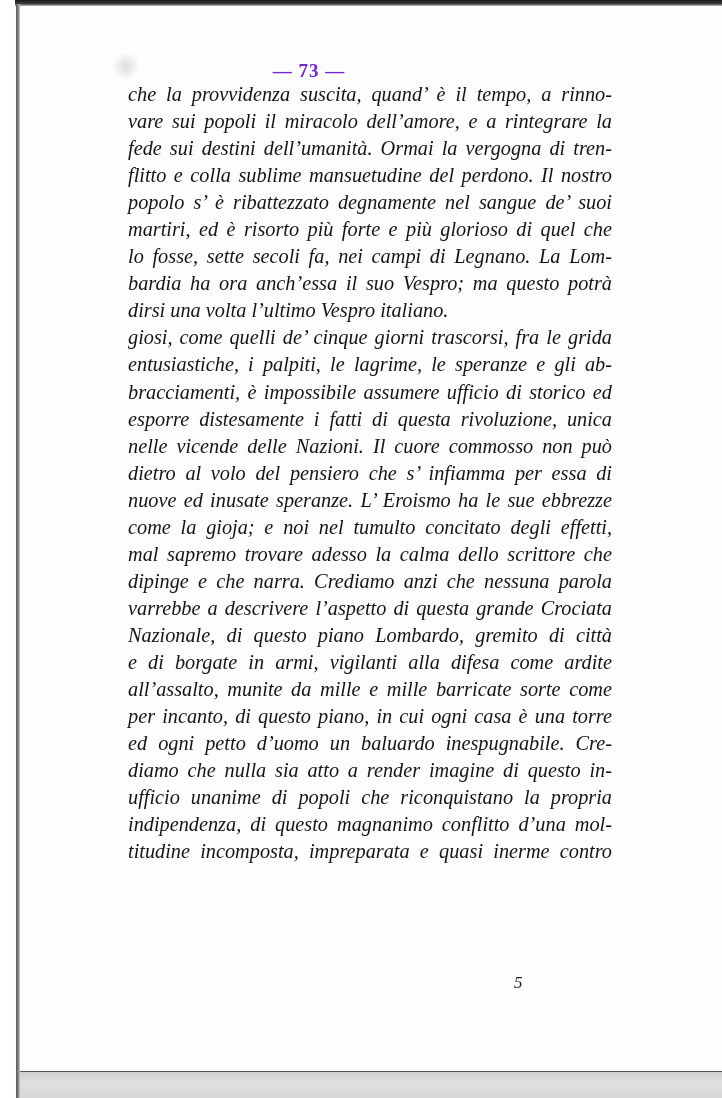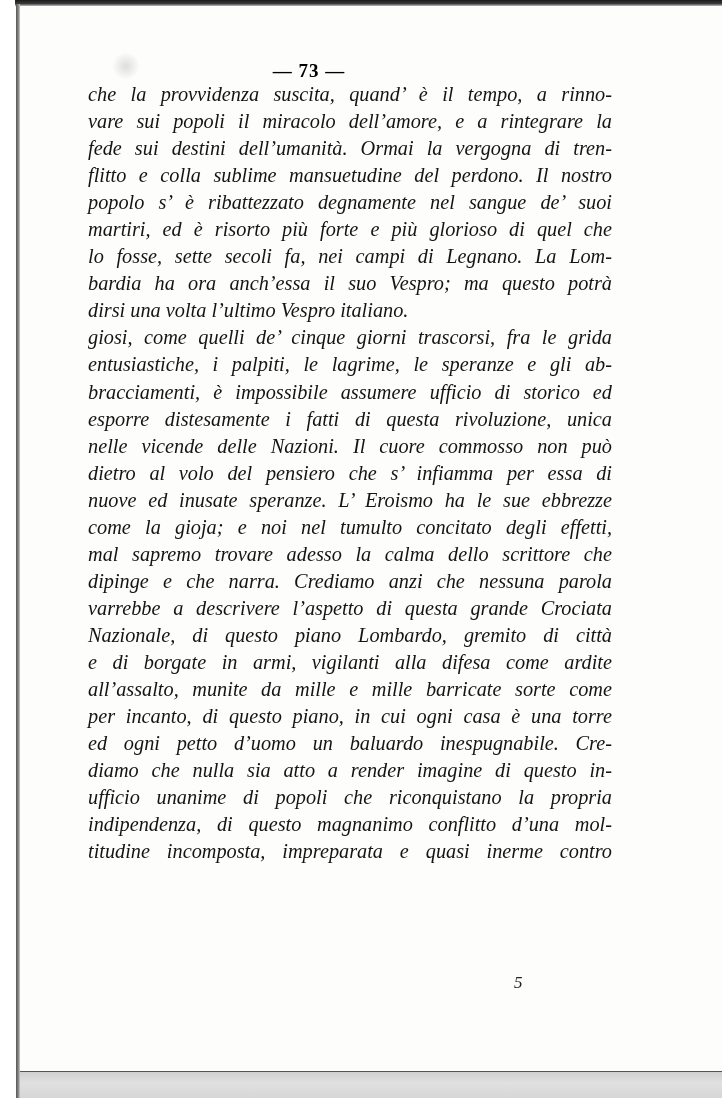--- a/index.html
+++ b/index.html
@@ -28,30 +28,31 @@
   .smudge {
     position: absolute; left: 112px; top: 52px; width: 28px; height: 28px;
     border-radius: 50%;
     background: radial-gradient(#cfcfcf 0%, rgba(255,255,255,0) 70%);
     opacity: 0.7;
   }
   .page-number {
     position: absolute; left: 0; width: 618px; top: 60px;
     text-align: center;
     font-family: "Liberation Serif", serif; font-weight: bold;
-    font-size: 19px; color: #000000; letter-spacing: 1px;
+    font-size: 19px; color: #6d28d9; letter-spacing: 1px;
   }
   .text-block {
     position: absolute; left: 88px; top: 81px; width: 524px;
     font-family: "Liberation Serif", serif; font-style: italic;
     font-size: 20.3px; line-height: 27.05px; color: #141414;
   }
   .line {
     display: block; white-space: nowrap; text-align: justify;
     text-align-last: justify;
+    margin-left: 40px;
   }
   .line.last { text-align-last: left; }
   .line.indent { padding-left: 30px; }
   .signature {
     position: absolute; left: 514px; top: 973px;
     font-family: "Liberation Serif", serif; font-style: italic;
     font-size: 17px; color: #222;
   }
 </style>
 </head>

